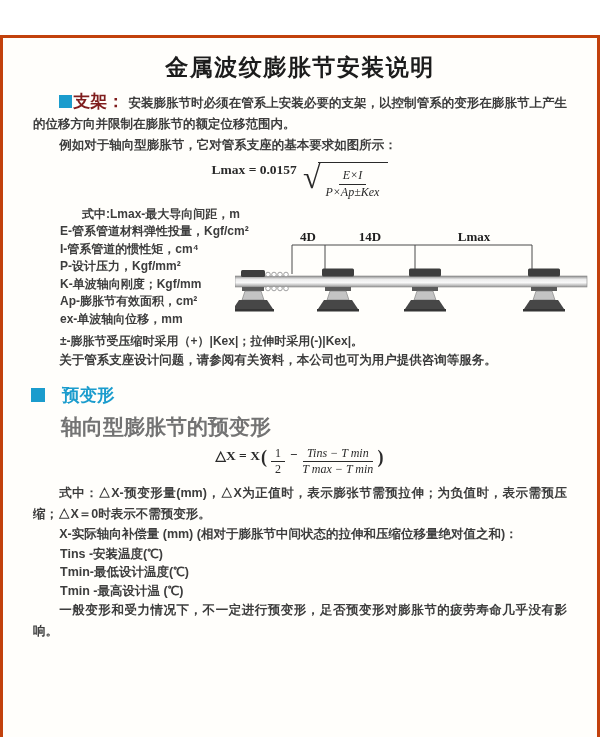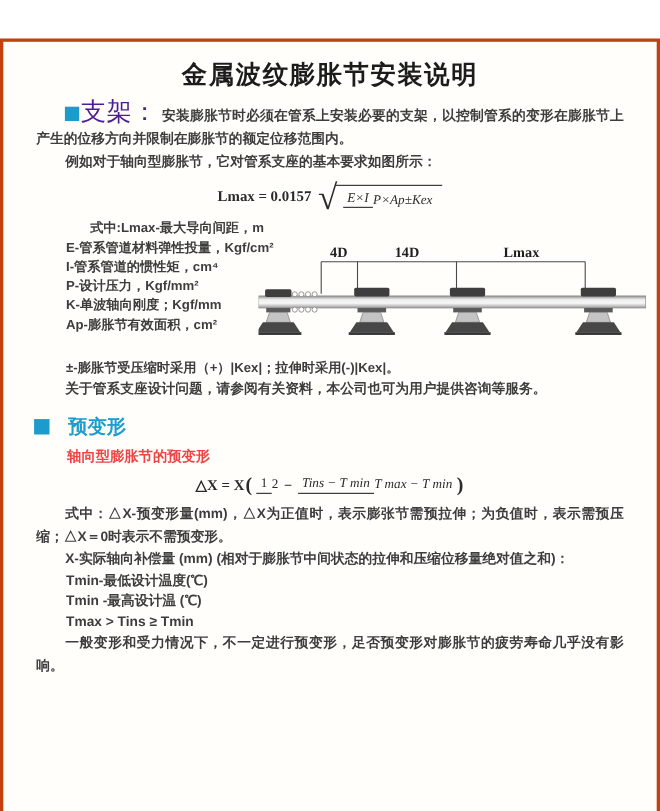--- a/index.html
+++ b/index.html
@@ -16,38 +16,38 @@
   }
   .para{
     margin:0 30px;font-size:12.5px;line-height:21px;
     font-weight:600;text-align:justify;
   }
   .indent{text-indent:2.1em;}
   .sq{
     display:inline-block;width:13px;height:13px;background:#1b9ccd;
     vertical-align:-1px;margin-right:1px;
   }
-  .sec-inline{color:#4c1d95;font-size:23px;font-weight:400;padding-right:4px;}
+  .sec-inline{color:#7f1d1d;font-size:17px;font-weight:700;padding-right:4px;}
   .section-head{
     display:flex;align-items:center;gap:16px;
     margin:12px 0 6px 28px;font-size:17.5px;font-weight:700;color:#1b9ccd;
   }
   .section-head .sq{width:14px;height:14px;}
-  .sub-head{font-size:13px;font-weight:700;color:#ef4444;margin:6px 0 2px 58px;}
+  .sub-head{font-size:21px;font-weight:700;color:#737373;margin:6px 0 2px 58px;}
 
   
   .formula{
-    display:flex;justify-content:center;align-items:center;
+    display:flex;justify-content:center;align-items:flex-start;
     font-family:"Liberation Serif",serif;color:#2a2a2a;margin:6px 0;
   }
   .f-bold{font-weight:700;font-size:13.5px;white-space:pre;}
   .sqrt{font-size:32px;line-height:0.85;font-weight:400;margin:2px -2px 0 6px;}
   .sqrt-body{border-top:1.5px solid #2a2a2a;padding:2px 6px 0 4px;}
   .frac{
-    display:inline-flex;align-items:center;
+    display:inline-flex;flex-direction:column;align-items:center;
     font-size:12px;line-height:1.15;margin:0 3px;
   }
   .frac .fnum{padding:0 4px 1px;border-bottom:1px solid #2a2a2a;}
   .frac .fden{padding-top:1px;}
   .it{font-style:italic;}
   .paren{font-size:18px;font-weight:600;padding:0 1px;}
   .f-op{font-weight:700;font-size:13px;margin:0 2px;}
 
   
   .def-block{position:relative;margin:4px 0 0 38px;height:124px;}
@@ -83,20 +83,21 @@
   </div>
 
   <div class="def-block">
     <div class="defs">
       <div class="d d0">式中:Lmax-最大导向间距，m</div>
       <div class="d">E-管系管道材料弹性投量，Kgf/cm²</div>
       <div class="d">I-管系管道的惯性矩，cm⁴</div>
       <div class="d">P-设计压力，Kgf/mm²</div>
       <div class="d">K-单波轴向刚度；Kgf/mm</div>
       <div class="d">Ap-膨胀节有效面积，cm²</div>
+      <div class="d">ex-单波轴向位移，mm</div>
     </div>
 
     <svg class="diagram" width="358" height="96" viewBox="0 0 358 96">
       <defs>
         <linearGradient id="pipeG" x1="0" y1="0" x2="0" y2="1">
           <stop offset="0" stop-color="#8d8d8d"></stop>
           <stop offset="0.3" stop-color="#ececec"></stop>
           <stop offset="0.6" stop-color="#f8f8f8"></stop>
           <stop offset="1" stop-color="#9a9a9a"></stop>
         </linearGradient>
@@ -182,20 +183,20 @@
       <span class="fnum">Tins − T min</span>
       <span class="fden">T max − T min</span>
     </span>
     <span class="paren">)</span>
   </div>
 
   <p class="para indent axial-para">式中：△X-预变形量(mm)，△X为正值时，表示膨张节需预拉伸；为负值时，表示需预压缩；△X＝0时表示不需预变形。</p>
   <p class="para indent axial-para">X-实际轴向补偿量 (mm) (相对于膨胀节中间状态的拉伸和压缩位移量绝对值之和)：</p>
 
   <div class="temps">
+    <div>Tins -安装温度(℃)</div>
     <div>Tmin-最低设计温度(℃)</div>
     <div>Tmin -最高设计温 (℃)</div>
-    <div>Tmax &gt; Tins ≥ Tmin</div>
   </div>
 
   <p class="para indent axial-para">一般变形和受力情况下，不一定进行预变形，足否预变形对膨胀节的疲劳寿命几乎没有影响。</p>
 
 </div>
 
 </body></html>

